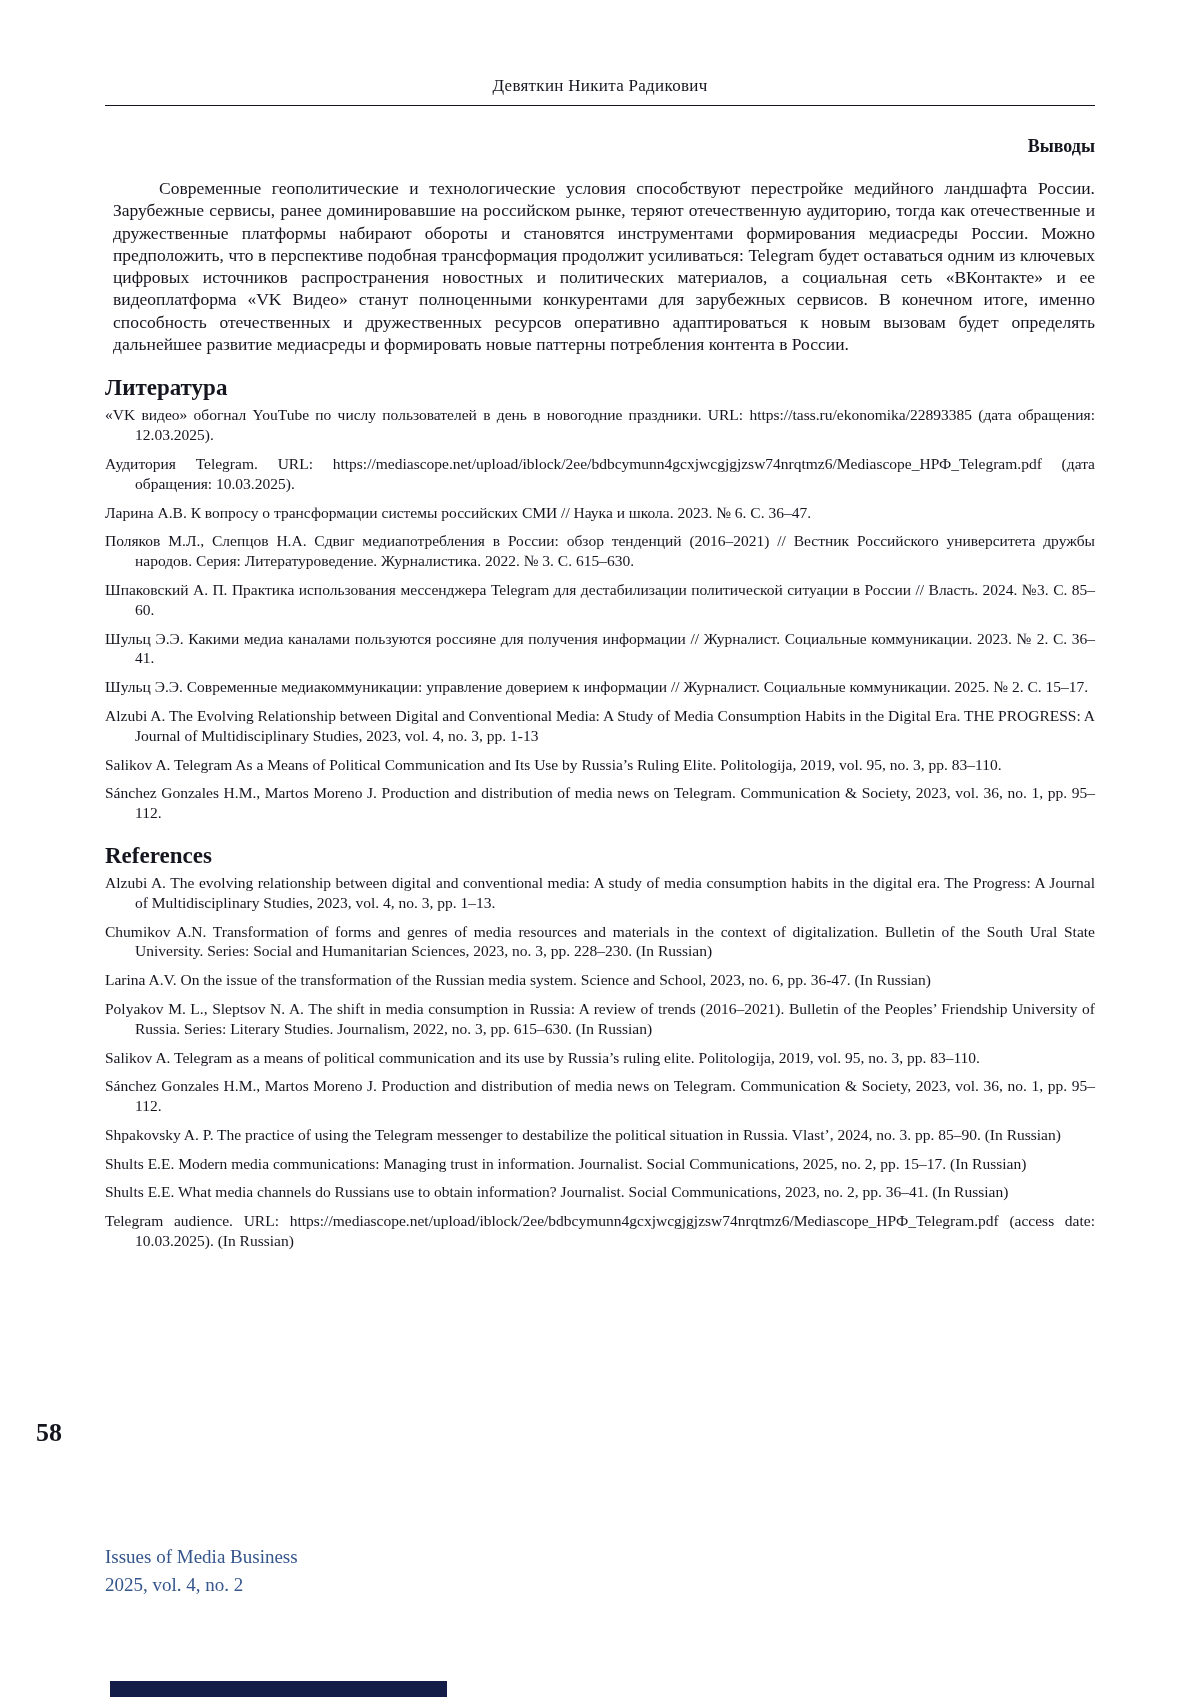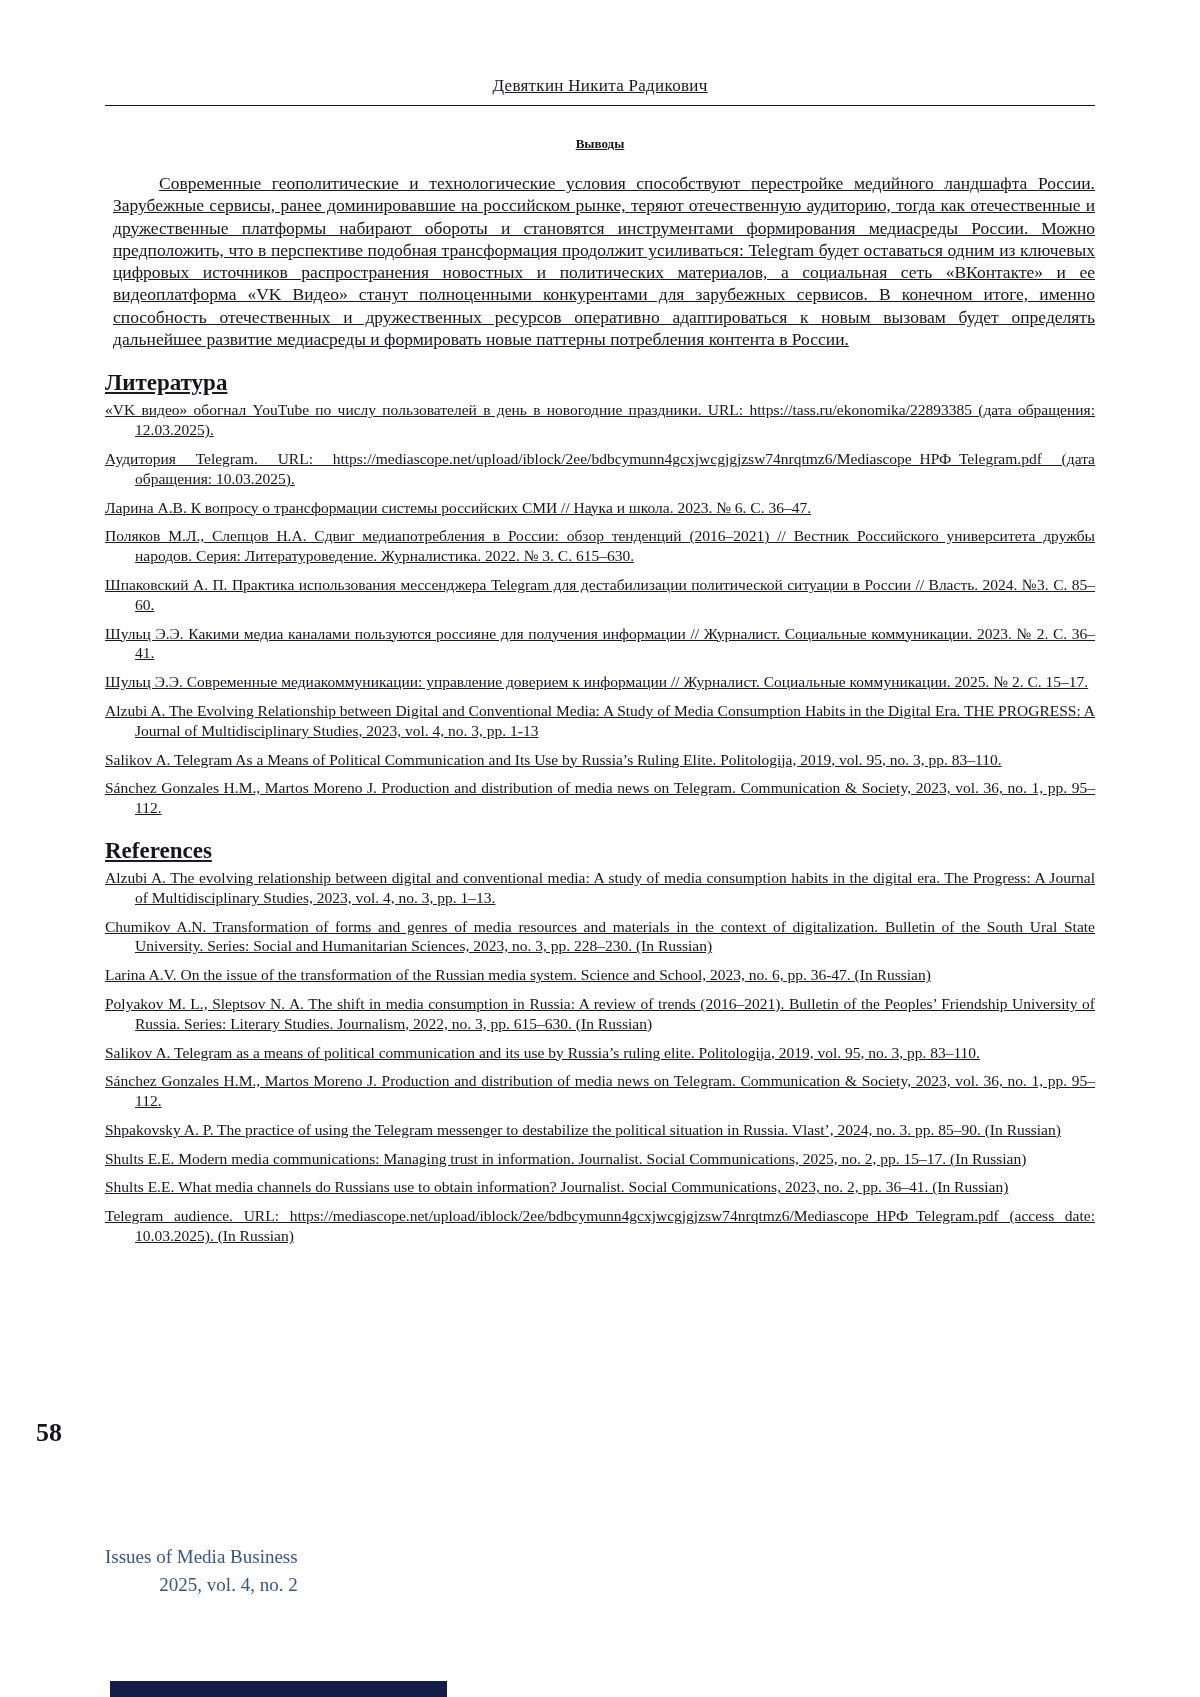--- a/index.html
+++ b/index.html
@@ -12,42 +12,41 @@
     background: #ffffff;
     color: #1c1c1c;
     font-family: "Liberation Serif", serif;
     position: relative;
     overflow: hidden;
   }
   .page {
     position: relative;
     width: 1128px;
     height: 1697px;
-    text-decoration: underline;
   }
   .content {
     margin: 0 105px;
     width: 990px;
   }
   .running-head {
     padding-top: 76px;
     text-align: center;
     font-size: 17px;
     letter-spacing: 0.3px;
     color: #15151f;
   }
   .head-rule {
     border: none;
     border-top: 1.6px solid #15151f;
     margin: 9px 0 0 0;
   }
   .conclusions-heading {
     margin: 30px 0 0 0;
-    text-align: center;
-    font-size: 13px;
+    text-align: right;
+    font-size: 18px;
     font-weight: bold;
     color: #15151f;
   }
   .body-paragraph {
     margin: 20px 0 0 8px;
     font-size: 17.5px;
     line-height: 22.3px;
     text-align: justify;
     text-indent: 46px;
     color: #15151f;
@@ -79,21 +78,20 @@
     font-weight: bold;
     color: #15151f;
   }
   .page-footer {
     position: absolute;
     left: 105px;
     top: 1543px;
     font-size: 19px;
     line-height: 28px;
     color: #35568c;
-    text-align: right;
   }
   .bottom-bar {
     position: absolute;
     left: 110px;
     top: 1681px;
     width: 337px;
     height: 16px;
     background: #141d48;
   }
 </style>

